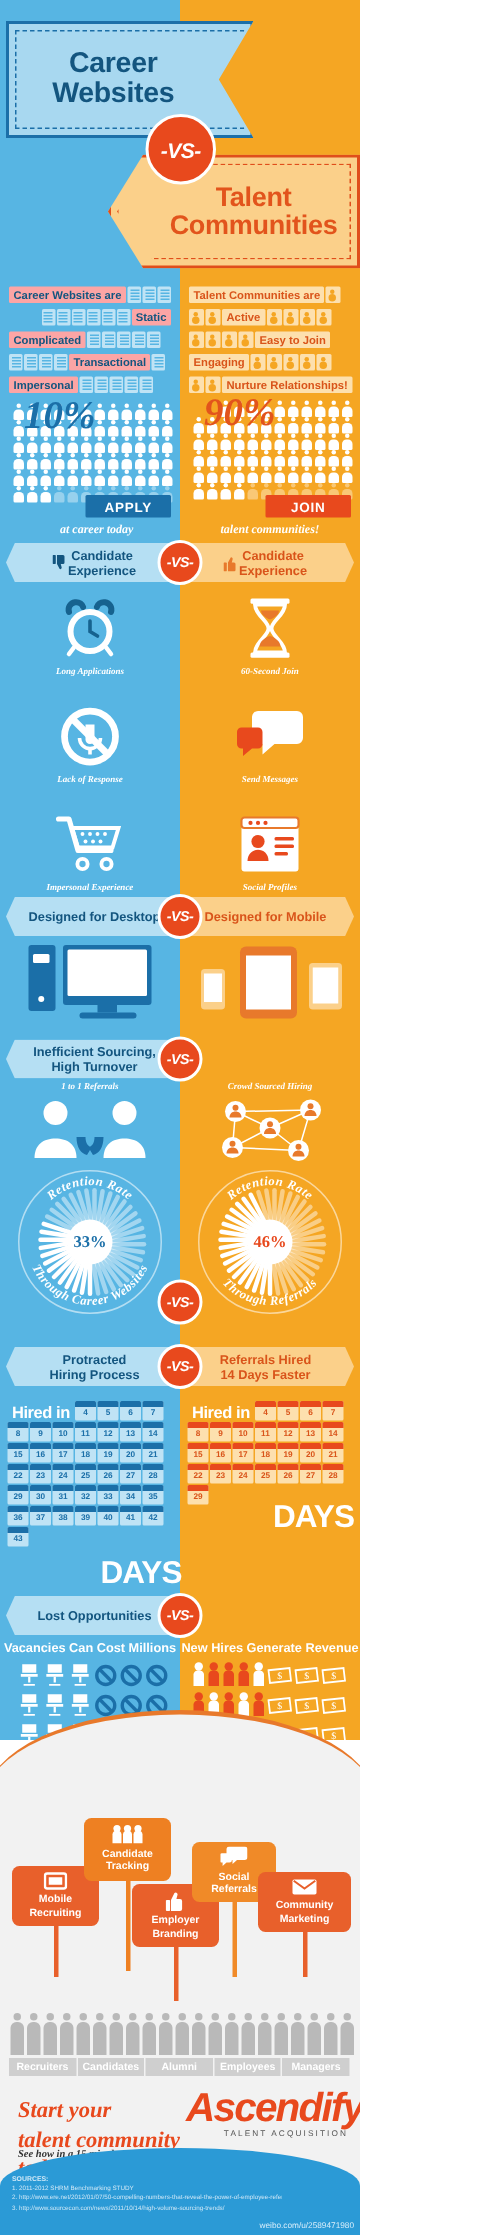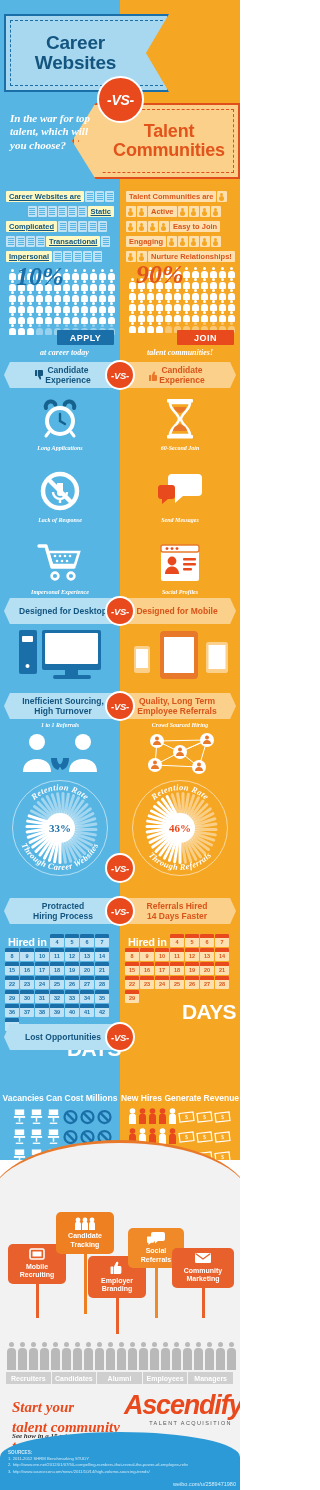--- a/index.html
+++ b/index.html
@@ -61,21 +61,21 @@
 
   
   .list-blue { position:absolute; left:6px; top:190px; width:108px; }
   .list-orange { position:absolute; left:126px; top:190px; width:110px; }
   .lrow { height:13px; display:flex; align-items:center; gap:1px; margin-bottom:2px; }
   .lrow.r { justify-content:flex-end; }
   .ltag {
     font-size:7.5px; font-weight:bold; padding:1px 3px; white-space:nowrap;
     border-radius:1px;
   }
-  .list-blue .ltag { background:#fef9c3; color:#13557f;text-decoration:underline; }
+  .list-blue .ltag { background:#fca5a5; color:#13557f; }
   .list-orange .ltag { background:#fde0ae; color:#d9541a; }
   .doc { width:9px; height:11px; background:#bfe3f5; border-radius:1px;
          position:relative; flex:none; }
   .doc:after { content:""; position:absolute; left:1.5px; top:2px; width:6px; height:1px;
          background:#57b5e3; box-shadow:0 2px 0 #57b5e3, 0 4px 0 #57b5e3, 0 6px 0 #57b5e3; }
   .ppl { width:10px; height:11px; background:#fde0ae; border-radius:1px;
          position:relative; flex:none; }
   .ppl:after { content:""; position:absolute; left:3px; top:2px; width:3px; height:3px;
          border-radius:50%; background:#f5a623;
          box-shadow:0 5px 0 -0.5px #f5a623, 0 4px 0 1px #f5a623; }
@@ -216,21 +216,20 @@
     <div class="ribbon-blue">
       <div class="inner"></div>
       <span style="white-space: pre-line;">Career
 Websites</span>
     </div>
     <div class="ribbon-orange">
       <div class="inner"></div>
       <span style="white-space: pre-line;">Talent
 Communities</span>
     </div>
-    <div class="war-text">In the war for top talent, which will you choose?</div>
     <div class="vs vs-main">-VS-</div>
   </div>
 
   <div class="list-blue">
     <div class="lrow">
         <span class="ltag">Career Websites are</span>
       <span class="doc"></span>
         <span class="doc"></span>
         <span class="doc"></span>
       </div>
@@ -1129,24 +1128,20 @@
       <rect x="76" y="14" width="22" height="31" rx="2.5" fill="#fbd08a"></rect>
       <rect x="78.5" y="17" width="17" height="24" fill="#fff"></rect>
     </svg>
       </div>
   </div>
 
   <div class="band" style="top:693px;">
     <div class="bl">
         <span style="white-space: pre-line;">Inefficient Sourcing,
 High Turnover</span>
-      </div>
-    <div class="br">
-        <span style="white-space: pre-line;">Quality, Long Term
-Employee Referrals</span>
       </div>
     <div class="vs vs-band">-VS-</div>
   </div>
   <div class="icn" style="left:0; top:722px;">
     <div class="lbl" style="margin:0 0 3px;">1 to 1 Referrals</div>
     <div class="glyph" style="height:44px;">
         <svg width="86" height="42" viewBox="0 0 86 42">
       <circle cx="20" cy="10" r="8" fill="#fff"></circle>
           <path d="M6 40c0-9 6-13 14-13s14 4 14 13z" fill="#fff"></path>
       <circle cx="66" cy="10" r="8" fill="#fff"></circle>
@@ -1592,21 +1587,21 @@
       <div class="cal cal-r">
         <span class="top"></span>
         <span class="n">29</span>
       </div>
     </div>
   <div class="hired" style="left:8px;  top:936px;">Hired in</div>
   <div class="hired" style="left:128px; top:936px;">Hired in</div>
   <div class="daysw" style="left:67px;  top:1037px;">DAYS</div>
   <div class="daysw" style="left:182px; top:1000px;">DAYS</div>
 
-  <div class="band" style="top:1024px;">
+  <div class="band" style="top:1064px;">
     <div class="bl">
         <span>Lost Opportunities</span>
       </div>
     <div class="vs vs-band">-VS-</div>
   </div>
 
   <div class="cost-hd" style="left:0;   top:1093px;">Vacancies Can Cost Millions</div>
   <div class="cost-hd" style="left:120px; top:1093px;">New Hires Generate Revenue</div>
   <div id="chairs" style="position:absolute; left:12px; top:1108px; width:100px;">
       <div style="display: flex; gap: 2px; margin-bottom: 3px; align-items: center;">

